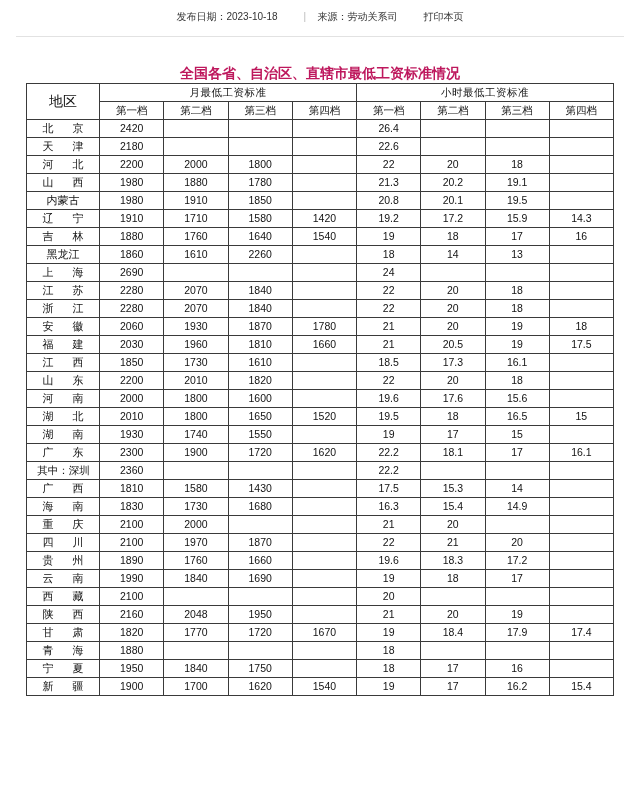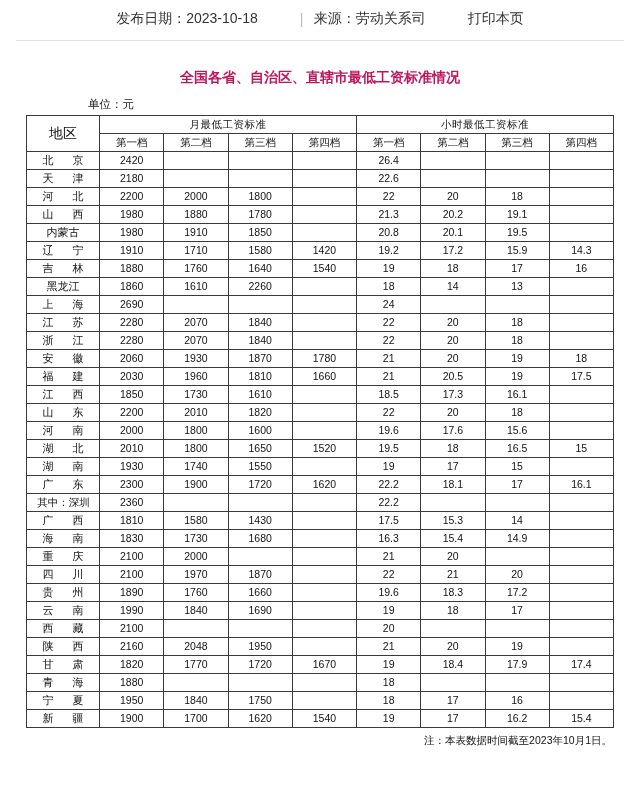--- a/index.html
+++ b/index.html
@@ -26,22 +26,22 @@
     font-weight: bold;
     color: #111;
     padding: 14px 24px 0 24px;
     line-height: 1.4;
     letter-spacing: -0.2px;
   }
   .meta-row {
     display: flex;
     justify-content: center;
     align-items: center;
-    gap: 42px;
-    font-size: 14px;
+    gap: 26px;
+    font-size: 10px;
     color: #333;
     padding: 10px 0 0 0;
   }
   .meta-row .meta-item {
     white-space: nowrap;
   }
   .meta-row .src {
     position: relative;
     padding-left: 14px;
   }
@@ -134,21 +134,20 @@
       <span class="sep">|</span>
       <span>来源：劳动关系司</span>
     </span>
     <span class="meta-item">打印本页</span>
   </div>
 
   <div class="divider"></div>
 
   <div class="sub-title">全国各省、自治区、直辖市最低工资标准情况</div>
 
-  <div class="unit">单位：元</div>
 
   <div class="table-wrap">
     <table class="wage">
       <colgroup>
         <col style="width:66px">
         <col style="width:58px">
           <col style="width:58px">
           <col style="width:58px">
           <col style="width:58px">
         <col style="width:58px">
@@ -523,15 +522,14 @@
             <td class="num">1540</td>
             <td class="num">19</td>
             <td class="num">17</td>
             <td class="num">16.2</td>
             <td class="num">15.4</td>
           </tr>
         </tbody>
     </table>
   </div>
 
-  <div class="note">注：本表数据时间截至2023年10月1日。</div>
 
 </div>
 
 </body></html>

